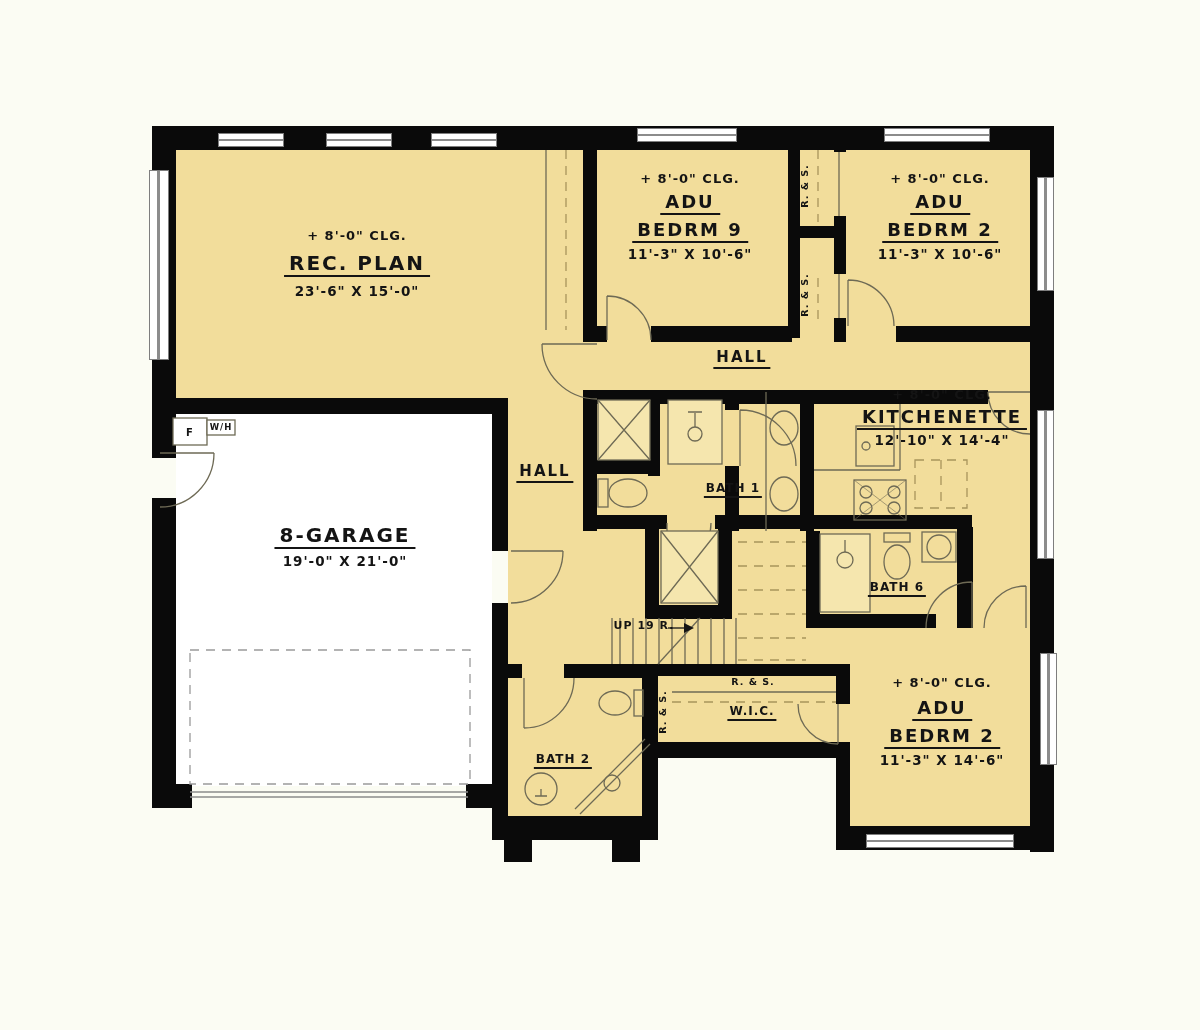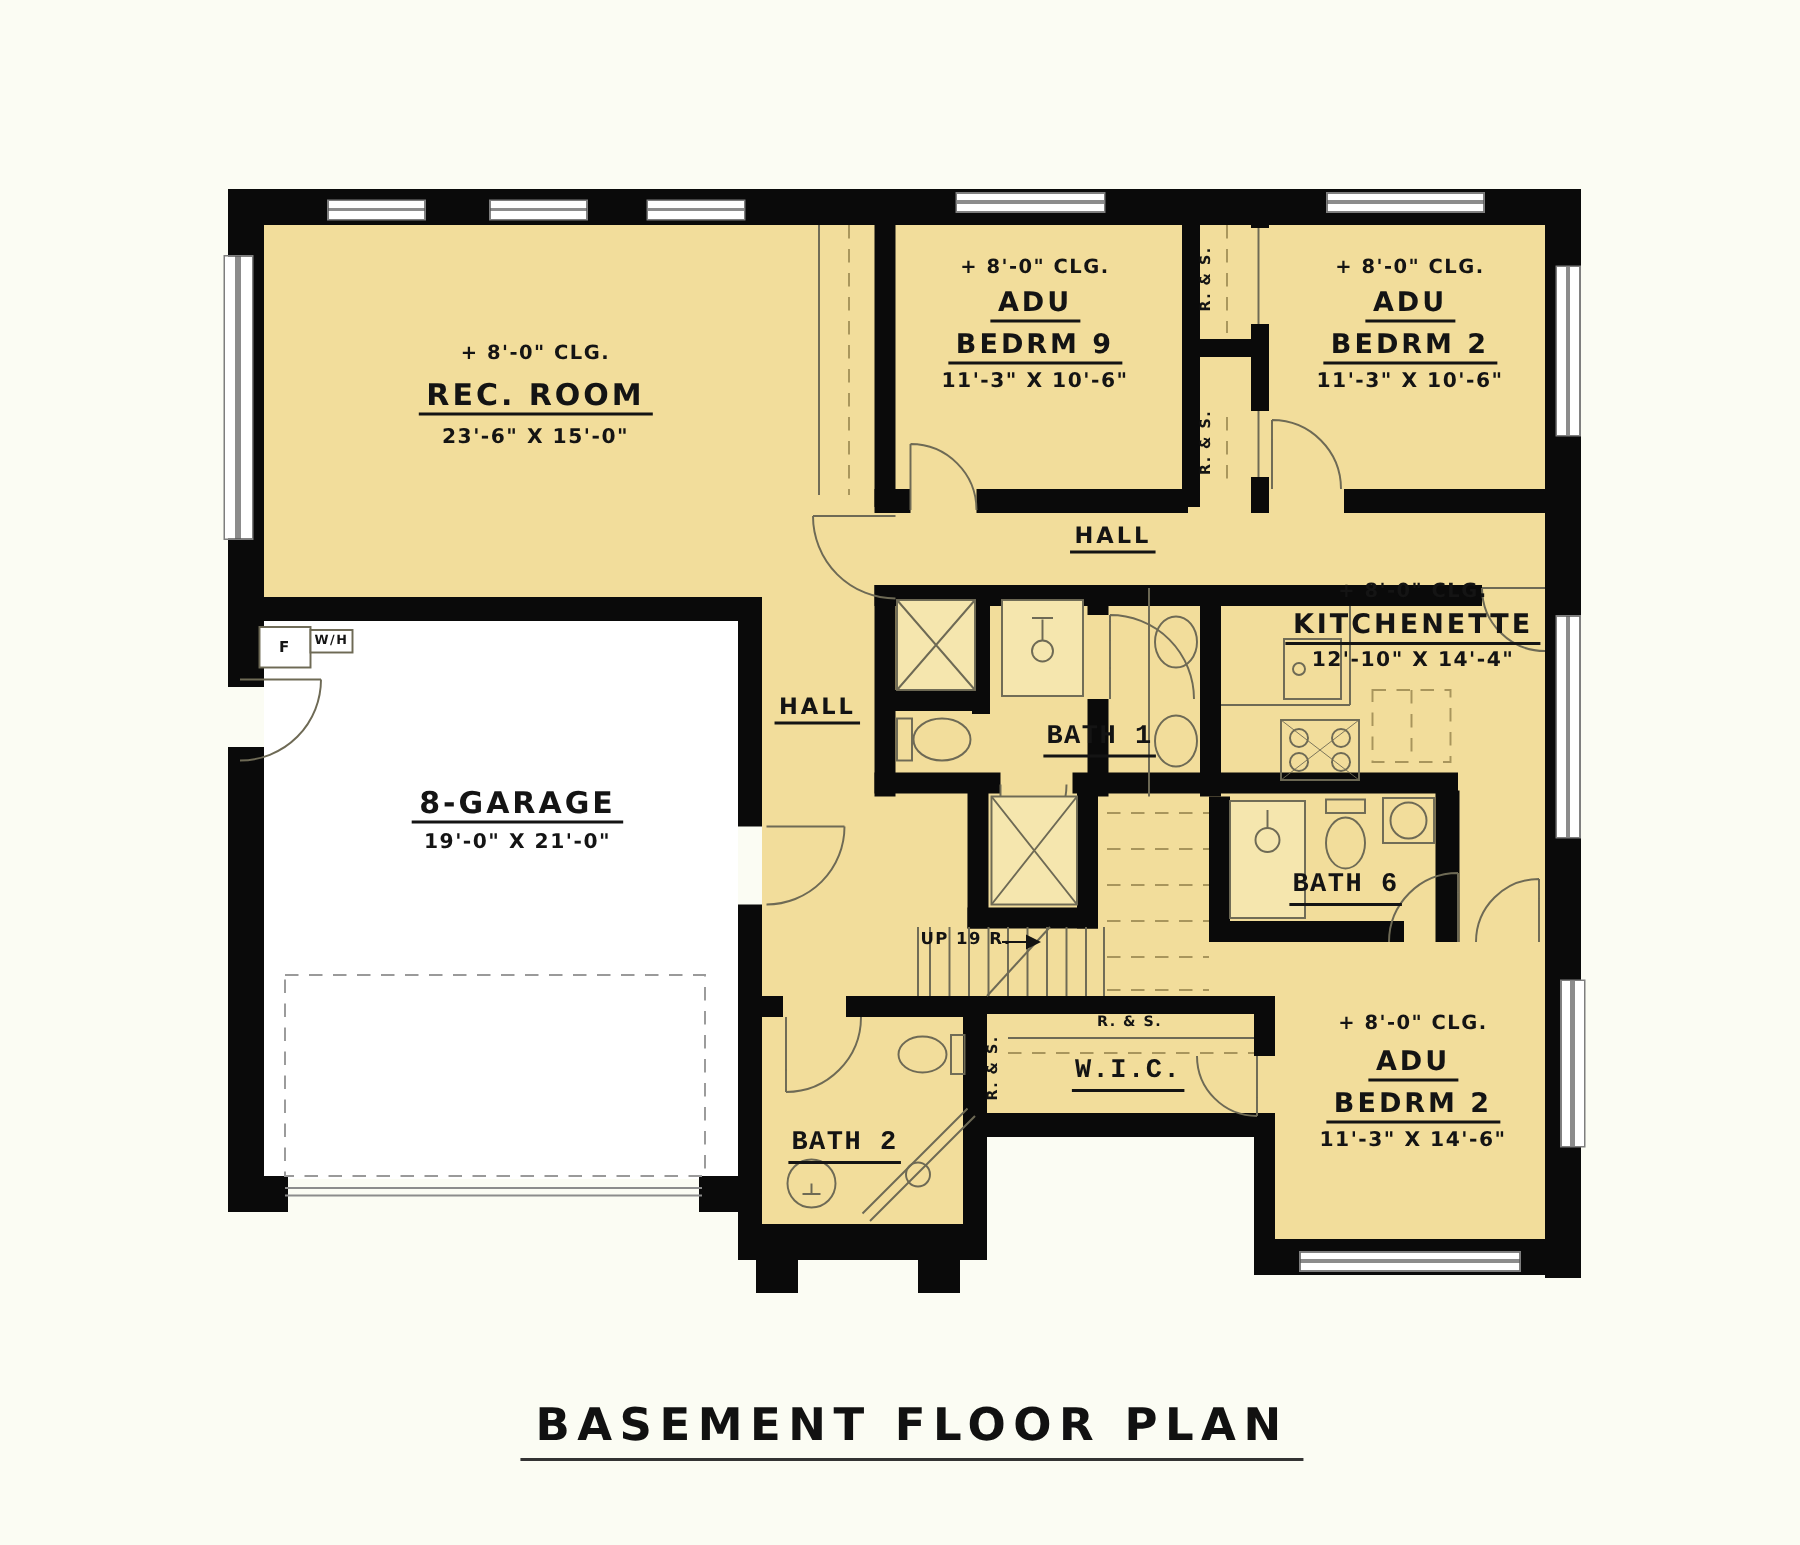--- a/index.html
+++ b/index.html
@@ -13,21 +13,21 @@
   .overlay{position:absolute;left:0;top:0;}
   .ln{stroke:var(--c-line,#6e6a55);fill:none;stroke-width:1.3px;}
   .dash2{stroke-dasharray:9 7;stroke:#a8955c;}
   .lbl{position:absolute;font-weight:bold;color:#141414;white-space:nowrap;
        transform:translateX(-50%);text-align:center;letter-spacing:1px;line-height:1.1;}
   .clg{font-size:13px;}
   .rname{font-size:20px;letter-spacing:2px;border-bottom:2.5px solid #141414;padding:0 5px 1px;}
   .rname.md{font-size:18px;}
   .dims{font-size:13.5px;}
   .hall{font-size:15px;letter-spacing:2px;border-bottom:2.5px solid #141414;padding:0 3px 1px;}
-  .bath{font-size:18px;letter-spacing:1px;border-bottom:2px solid #141414;padding:0 2px 1px;font-family:Liberation Mono, monospace;}
+  .bath{font-size:12px;letter-spacing:1px;border-bottom:2px solid #141414;padding:0 2px 1px;}
   .tiny{font-size:9.5px;letter-spacing:1px;}
   .vert{transform:translate(-50%,-50%) rotate(-90deg);}
   .ctr{transform:translate(-50%,-50%);}
   #title{position:absolute;left:608px;top:933px;transform:translateX(-50%);
          font-size:30px;font-weight:bold;letter-spacing:5px;color:#111;
          border-bottom:2.5px solid #333;padding:0 10px 4px;white-space:nowrap;}
 </style>
 </head>
 <body>
 
@@ -185,21 +185,21 @@
     <g class="ln dash2" stroke="#9a9a9a">
       <rect x="190" y="650" width="280" height="134" style="stroke:#9a9a9a"></rect>
     </g>
     <g class="ln">
       <rect x="173" y="418" width="34" height="27" fill="#ffffff"></rect>
       <rect x="207" y="420" width="28" height="15" fill="#ffffff"></rect>
     </g>
   </svg>
 
   <div class="lbl clg" style="left:357px;top:229px">+ 8'-0" CLG.</div>
-  <div class="lbl rname" style="left:357px;top:252px">REC. ROOM</div>
+  <div class="lbl rname" style="left:357px;top:252px">REC. PLAN</div>
   <div class="lbl dims" style="left:357px;top:284px">23'-6" X 15'-0"</div>
 
   <div class="lbl clg" style="left:690px;top:172px">+ 8'-0" CLG.</div>
   <div class="lbl rname md" style="left:690px;top:192px">ADU</div>
   <div class="lbl rname md" style="left:690px;top:220px">BEDRM 9</div>
   <div class="lbl dims" style="left:690px;top:247px">11'-3" X 10'-6"</div>
 
   <div class="lbl clg" style="left:940px;top:172px">+ 8'-0" CLG.</div>
   <div class="lbl rname md" style="left:940px;top:192px">ADU</div>
   <div class="lbl rname md" style="left:940px;top:220px">BEDRM 2</div>
@@ -226,14 +226,13 @@
   <div class="lbl bath" style="left:752px;top:705px">W.I.C.</div>
 
   <div class="lbl tiny" style="left:644px;top:620px;font-size:11px">UP 19 R.</div>
   <div class="lbl tiny" style="left:753px;top:677px">R. &amp; S.</div>
   <div class="lbl tiny vert" style="left:663px;top:712px">R. &amp; S.</div>
   <div class="lbl tiny vert" style="left:805px;top:186px">R. &amp; S.</div>
   <div class="lbl tiny vert" style="left:805px;top:295px">R. &amp; S.</div>
   <div class="lbl tiny ctr" style="left:190px;top:432px;font-size:10px">F</div>
   <div class="lbl tiny ctr" style="left:221px;top:428px;font-size:8.5px">W/H</div>
 
-  <div id="title">BASEMENT FLOOR PLAN</div>
 </div>
 
 </body></html>

